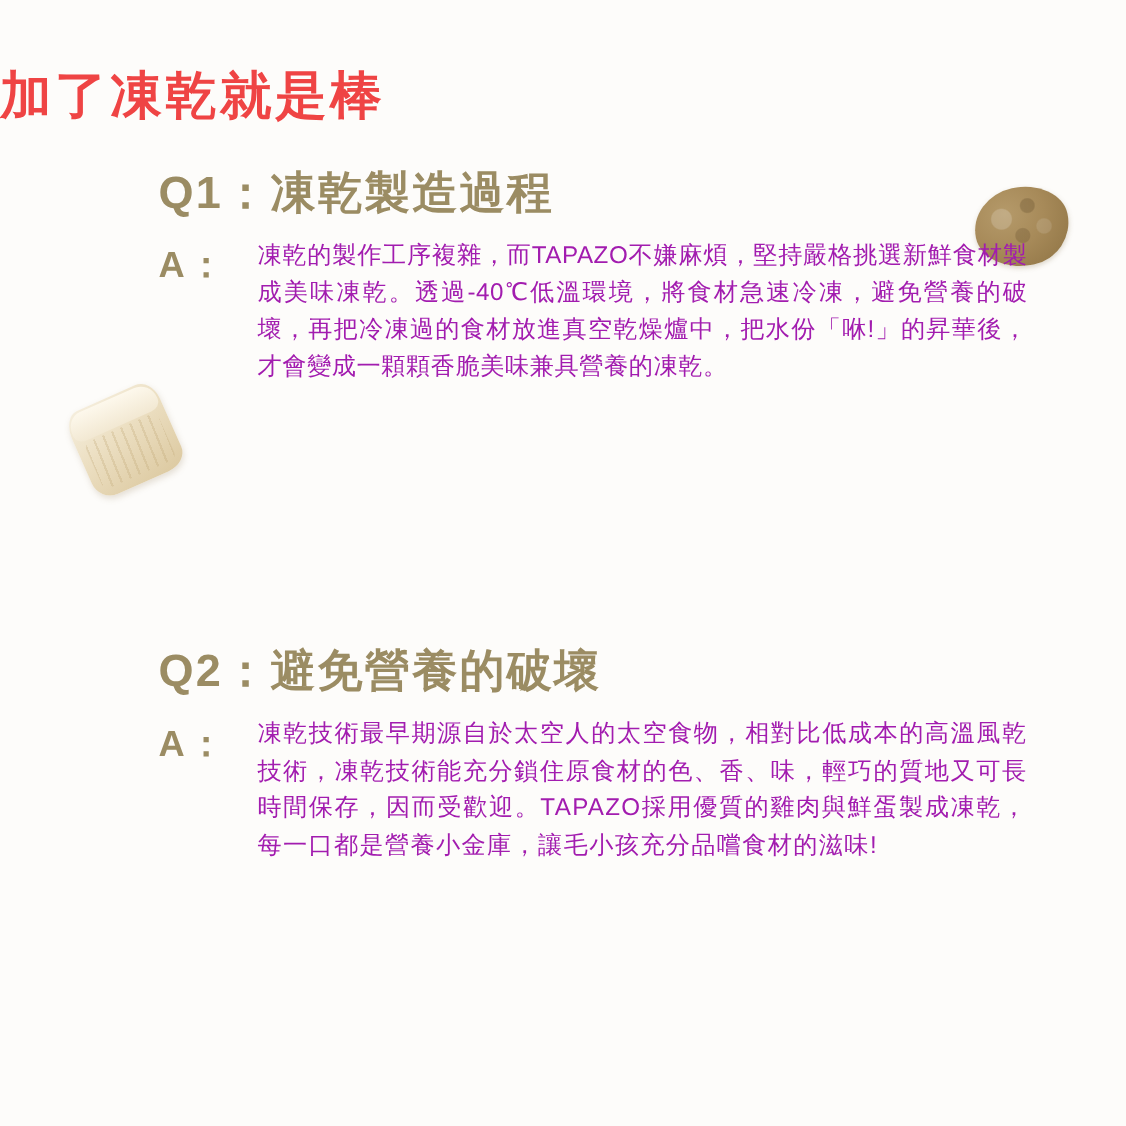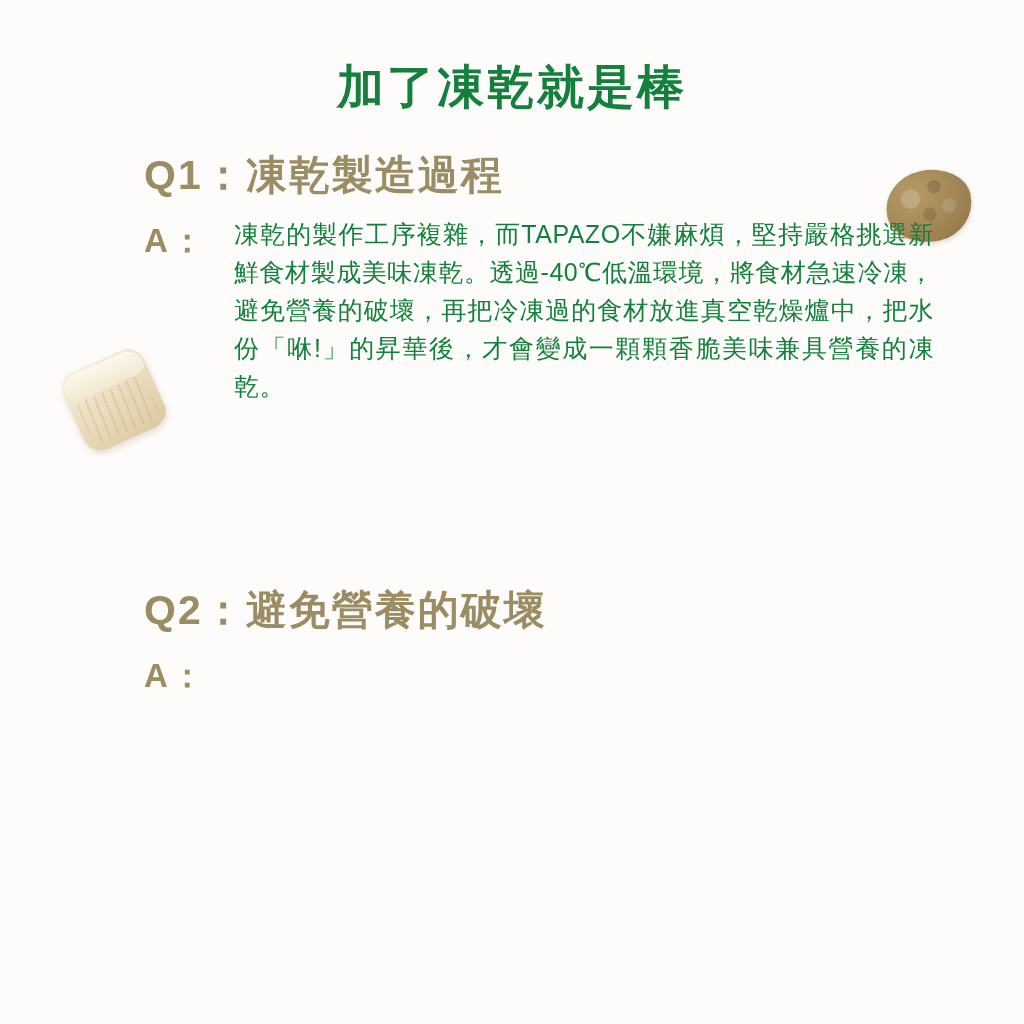--- a/index.html
+++ b/index.html
@@ -20,24 +20,23 @@
     background: #fdfcfa;
     box-sizing: border-box;
   }
 
   
   .title {
     position: absolute;
     top: 56px;
     left: 0;
     width: 1024px;
-    text-align: center;
     font-size: 47px;
     letter-spacing: 3px;
-    color: #15803d;
+    color: #ef4444;
     font-weight: bold;
     font-family: "Liberation Sans", sans-serif;
   }
 
   
   .qblock {
     position: absolute;
     left: 4px;
     width: 1024px;
   }
@@ -64,23 +63,23 @@
     flex: 0 0 auto;
     width: 90px;
     font-size: 33px;
     letter-spacing: 3px;
     color: #9b8c63;
     font-weight: bold;
     line-height: 1.55;
   }
   .a-text {
     flex: 1 1 auto;
-    font-size: 25px;
+    font-size: 22px;
     line-height: 1.52;
-    color: #15803d;
+    color: #a21caf;
     letter-spacing: 0.5px;
     text-align: justify;
     text-justify: inter-character;
   }
   #q2 .a-text { letter-spacing: 1.2px; }
 
   
   .kibble {
     position: absolute;
     width: 86px;
@@ -155,16 +154,17 @@
     <div class="answer-row">
       <div class="a-label">A：</div>
       <div class="a-text">凍乾的製作工序複雜，而TAPAZO不嫌麻煩，堅持嚴格挑選新鮮食材製成美味凍乾。透過-40℃低溫環境，將食材急速冷凍，避免營養的破壞，再把冷凍過的食材放進真空乾燥爐中，把水份「咻!」的昇華後，才會變成一顆顆香脆美味兼具營養的凍乾。</div>
     </div>
   </div>
 
   <div class="qblock" id="q2">
     <div class="q-heading">Q2：避免營養的破壞</div>
     <div class="answer-row">
       <div class="a-label">A：</div>
+      <div class="a-text">凍乾技術最早期源自於太空人的太空食物，相對比低成本的高溫風乾技術，凍乾技術能充分鎖住原食材的色、香、味，輕巧的質地又可長時間保存，因而受歡迎。TAPAZO採用優質的雞肉與鮮蛋製成凍乾，每一口都是營養小金庫，讓毛小孩充分品嚐食材的滋味!</div>
     </div>
   </div>
 
 </div>
 
 </body></html>

